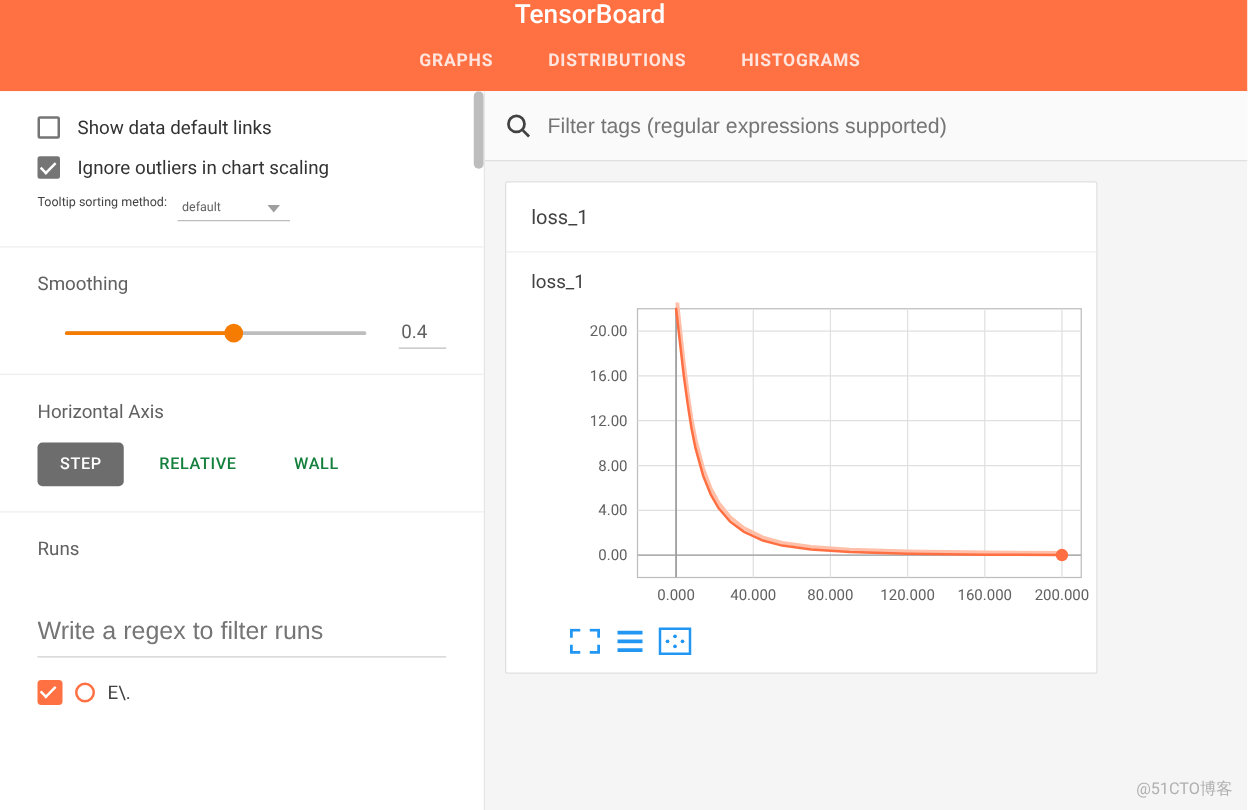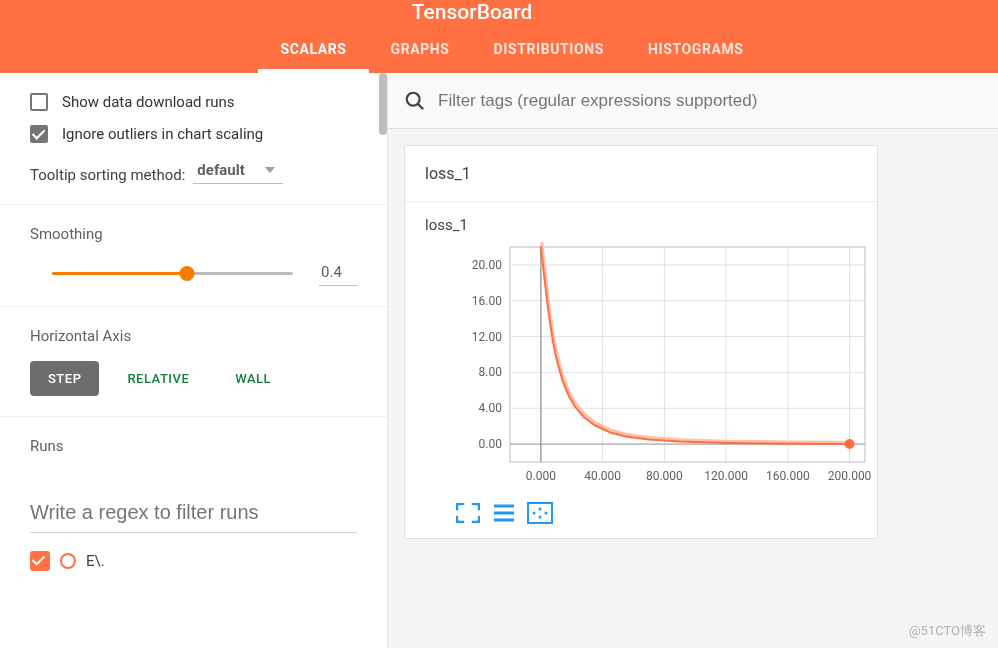--- a/index.html
+++ b/index.html
@@ -64,26 +64,25 @@
   .chk{
     width:18px; height:18px; border:2px solid #757575; border-radius:2px;
     margin-right:14px; flex-shrink:0; position:relative;
   }
   .chk.checked{background:#757575;}
   .chk.checked::after{
     content:""; position:absolute; left:3px; top:0px;
     width:5px; height:10px; border:solid #fff;
     border-width:0 2px 2px 0; transform:rotate(45deg);
   }
-  .tooltip-row{display:flex; align-items:flex-end; color:#424242; font-size:15px;}
+  .tooltip-row{display:flex; align-items:flex-start; color:#424242; font-size:10px;}
   .select{
     margin-left:8px; display:flex; align-items:center;
     border-bottom:1px solid #bdbdbd; padding:4px 8px 4px 4px; color:#616161; min-width:90px;
     justify-content:space-between;
-    font-weight:bold;
   }
   .caret{width:0;height:0;border-left:5px solid transparent;border-right:5px solid transparent;border-top:6px solid #9e9e9e;margin-left:20px;}
   .sect-title{color:#616161; font-size:15px; margin-bottom:16px;}
   .slider-row{display:flex; align-items:center;}
   .slider{flex:1; height:20px; position:relative; margin-right:26px; margin-left:22px;}
   .track{position:absolute; top:9px; left:0; right:0; height:3px; background:#bdbdbd; border-radius:2px;}
   .track-fill{position:absolute; top:9px; left:0; width:56%; height:3px; background:var(--orange-dark); border-radius:2px;}
   .thumb{position:absolute; top:3px; left:56%; transform:translateX(-50%); width:15px; height:15px; border-radius:50%; background:var(--orange-dark);}
   .smooth-val{border-bottom:1px solid #bdbdbd; padding:4px 2px; min-width:38px; color:#616161;}
   .btn-row{display:flex; gap:10px; margin-top:8px;}
@@ -123,36 +122,35 @@
     position:absolute; right:12px; bottom:8px;
     font-size:13px; color:#b0b0b0;
   }
 </style>
 </head>
 <body>
 
 <div class="header">
   <div class="logo">TensorBoard</div>
   <div class="tabs">
-    <div class="tab active">SCALARS</div>
     <div class="tab">GRAPHS</div>
     <div class="tab">DISTRIBUTIONS</div>
     <div class="tab">HISTOGRAMS</div>
   </div>
 </div>
 
 <div class="body">
 
   <div class="sidebar">
     <div class="sb-scroll"></div>
 
     <div class="sb-sect">
       <div class="check-row">
         <span class="chk"></span>
-        <span>Show data download runs</span>
+        <span>Show data default links</span>
       </div>
       <div class="check-row">
         <span class="chk checked"></span>
         <span>Ignore outliers in chart scaling</span>
       </div>
       <div class="tooltip-row">
         <span>Tooltip sorting method:</span>
         <div class="select">
           <span>default</span>
           <span class="caret"></span>

